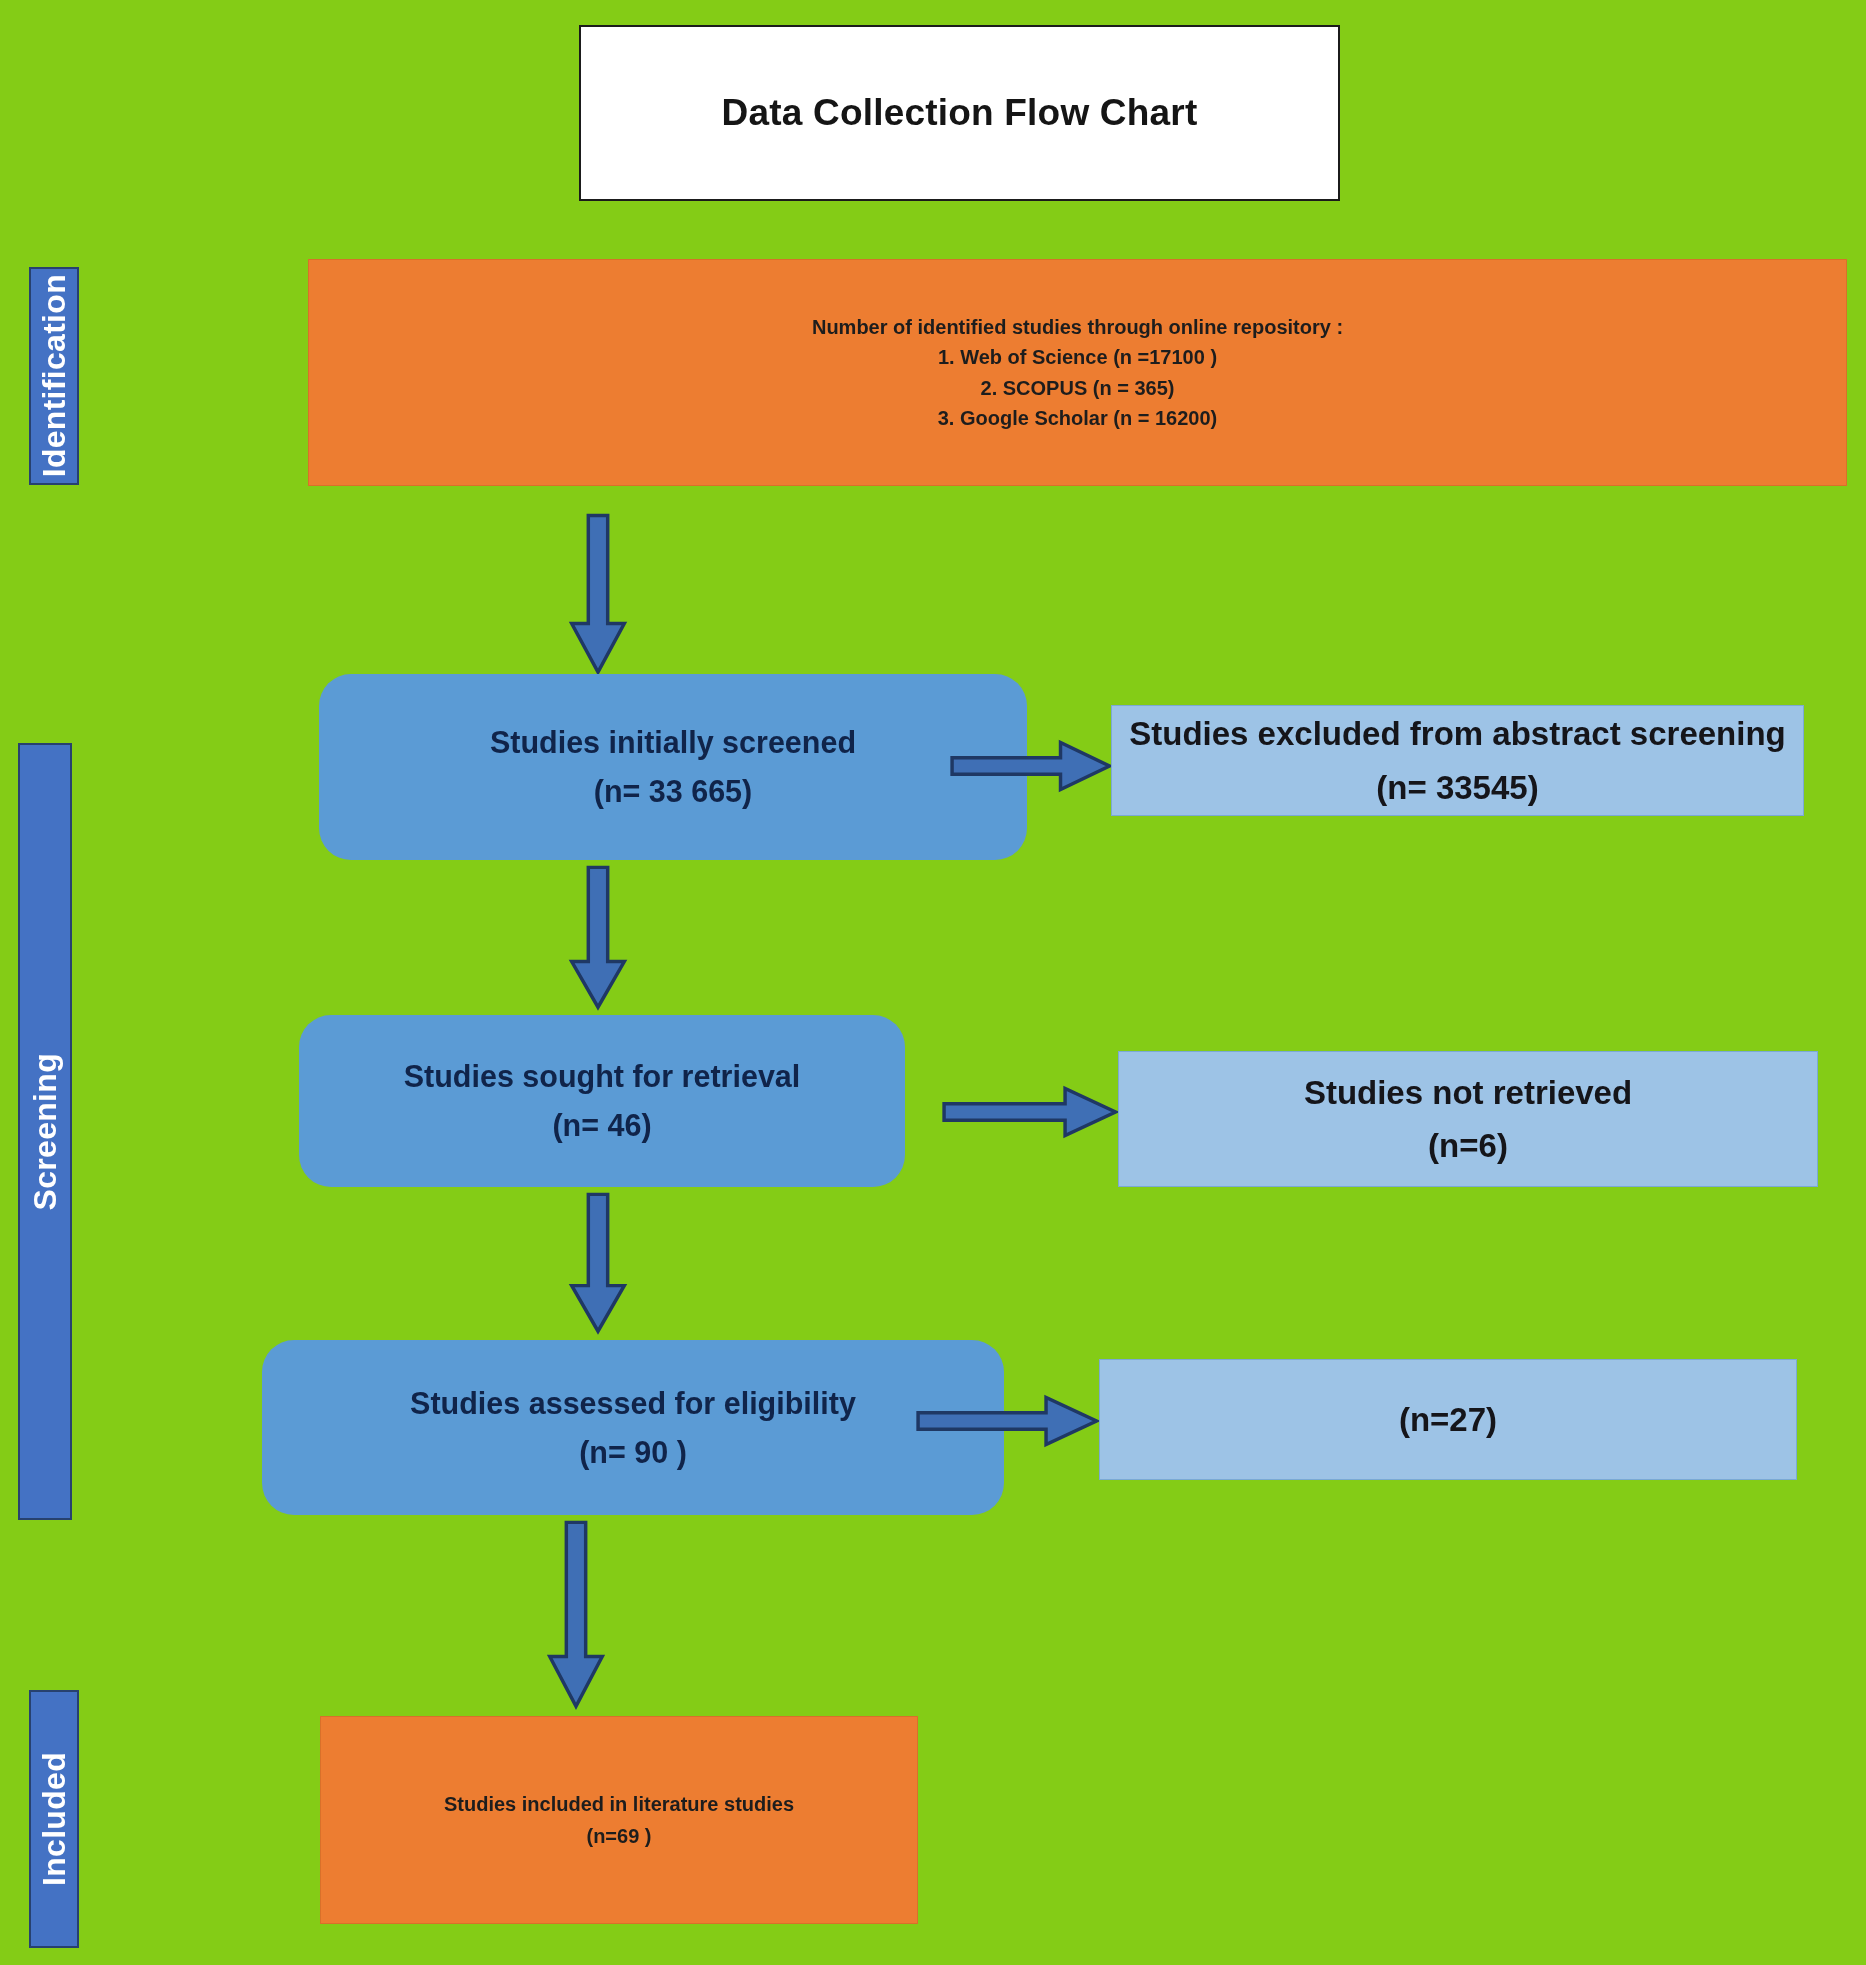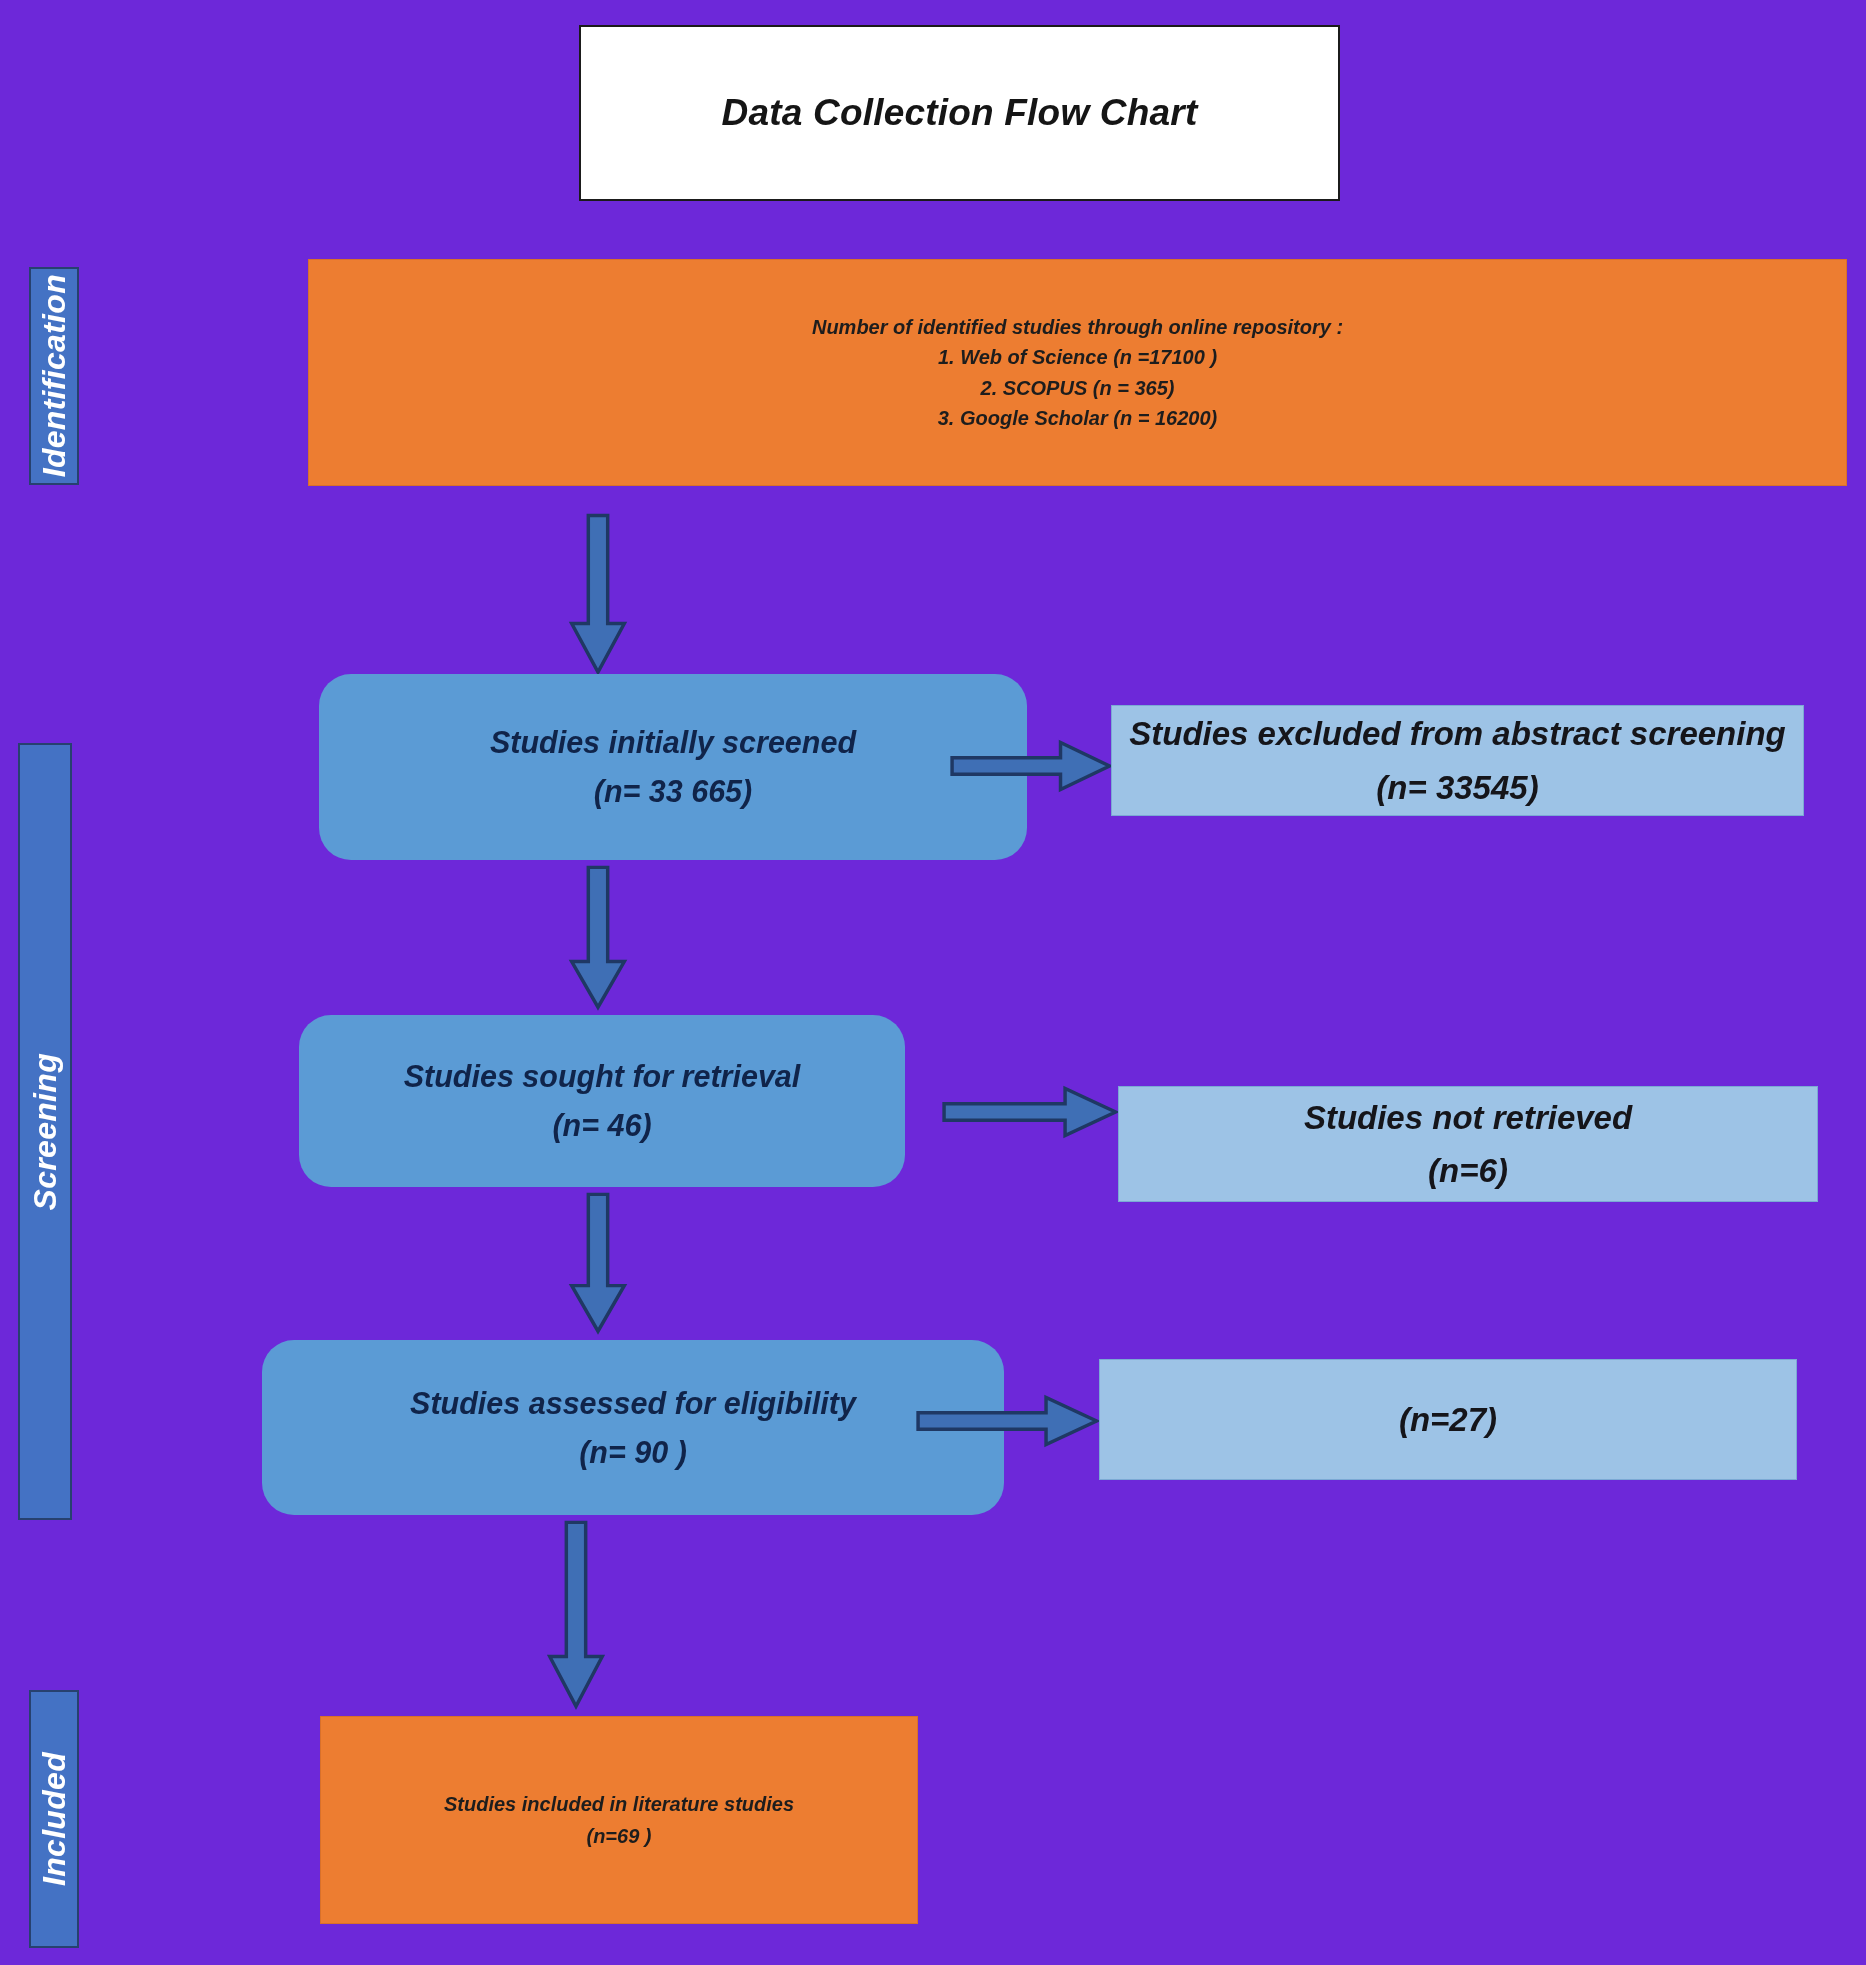--- a/index.html
+++ b/index.html
@@ -7,23 +7,22 @@
     padding: 0;
     background: #ffffff;
   }
   body {
     font-family: "Liberation Sans", sans-serif;
   }
   #canvas {
     position: relative;
     width: 1867px;
     height: 1965px;
-    background: #6d28d9;
+    background: #84cc16;
     overflow: hidden;
-    font-style: italic;
   }
   .abs { position: absolute; box-sizing: border-box; }
 
   
   .title-box {
     left: 579px; top: 25px; width: 761px; height: 176px;
     background: #ffffff;
     border: 2.1px solid #1b1b1b;
     display: flex; align-items: center; justify-content: center;
   }
@@ -95,21 +94,21 @@
     display: flex; align-items: center; justify-content: center;
     text-align: center;
   }
   .excl-text {
     font-size: 33px;
     font-weight: bold;
     color: #15151a;
     line-height: 1.62;
   }
   .box-excl-1 { left: 1111px; top: 705px; width: 693px; height: 111px; }
-  .box-excl-2 { left: 1118px; top: 1086px; width: 700px; height: 116px; justify-content: center; }
+  .box-excl-2 { left: 1118px; top: 1051px; width: 700px; height: 136px; justify-content: center; }
   .box-excl-3 { left: 1099px; top: 1359px; width: 698px; height: 121px; }
 
   
   .arrow { overflow: visible; }
 
   
   .nowrap { white-space: nowrap; }
 </style>
 </head>
 <body>

